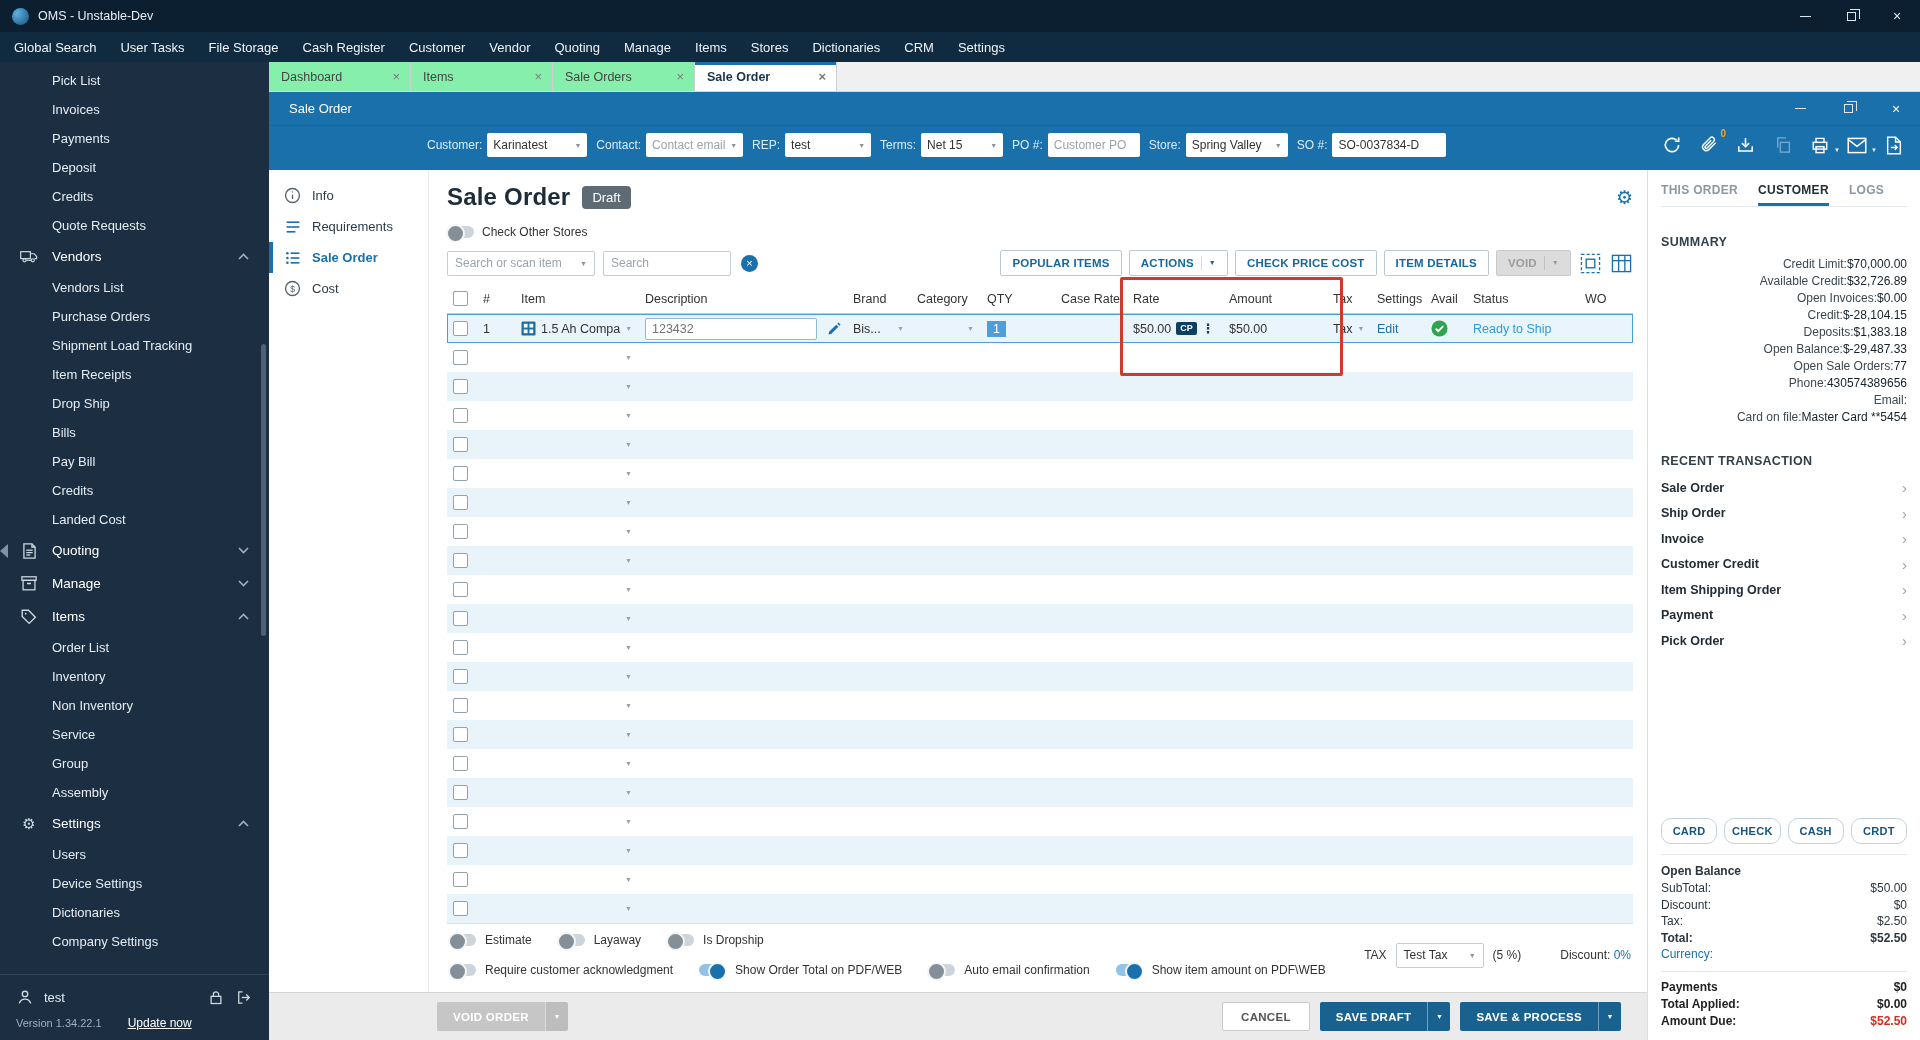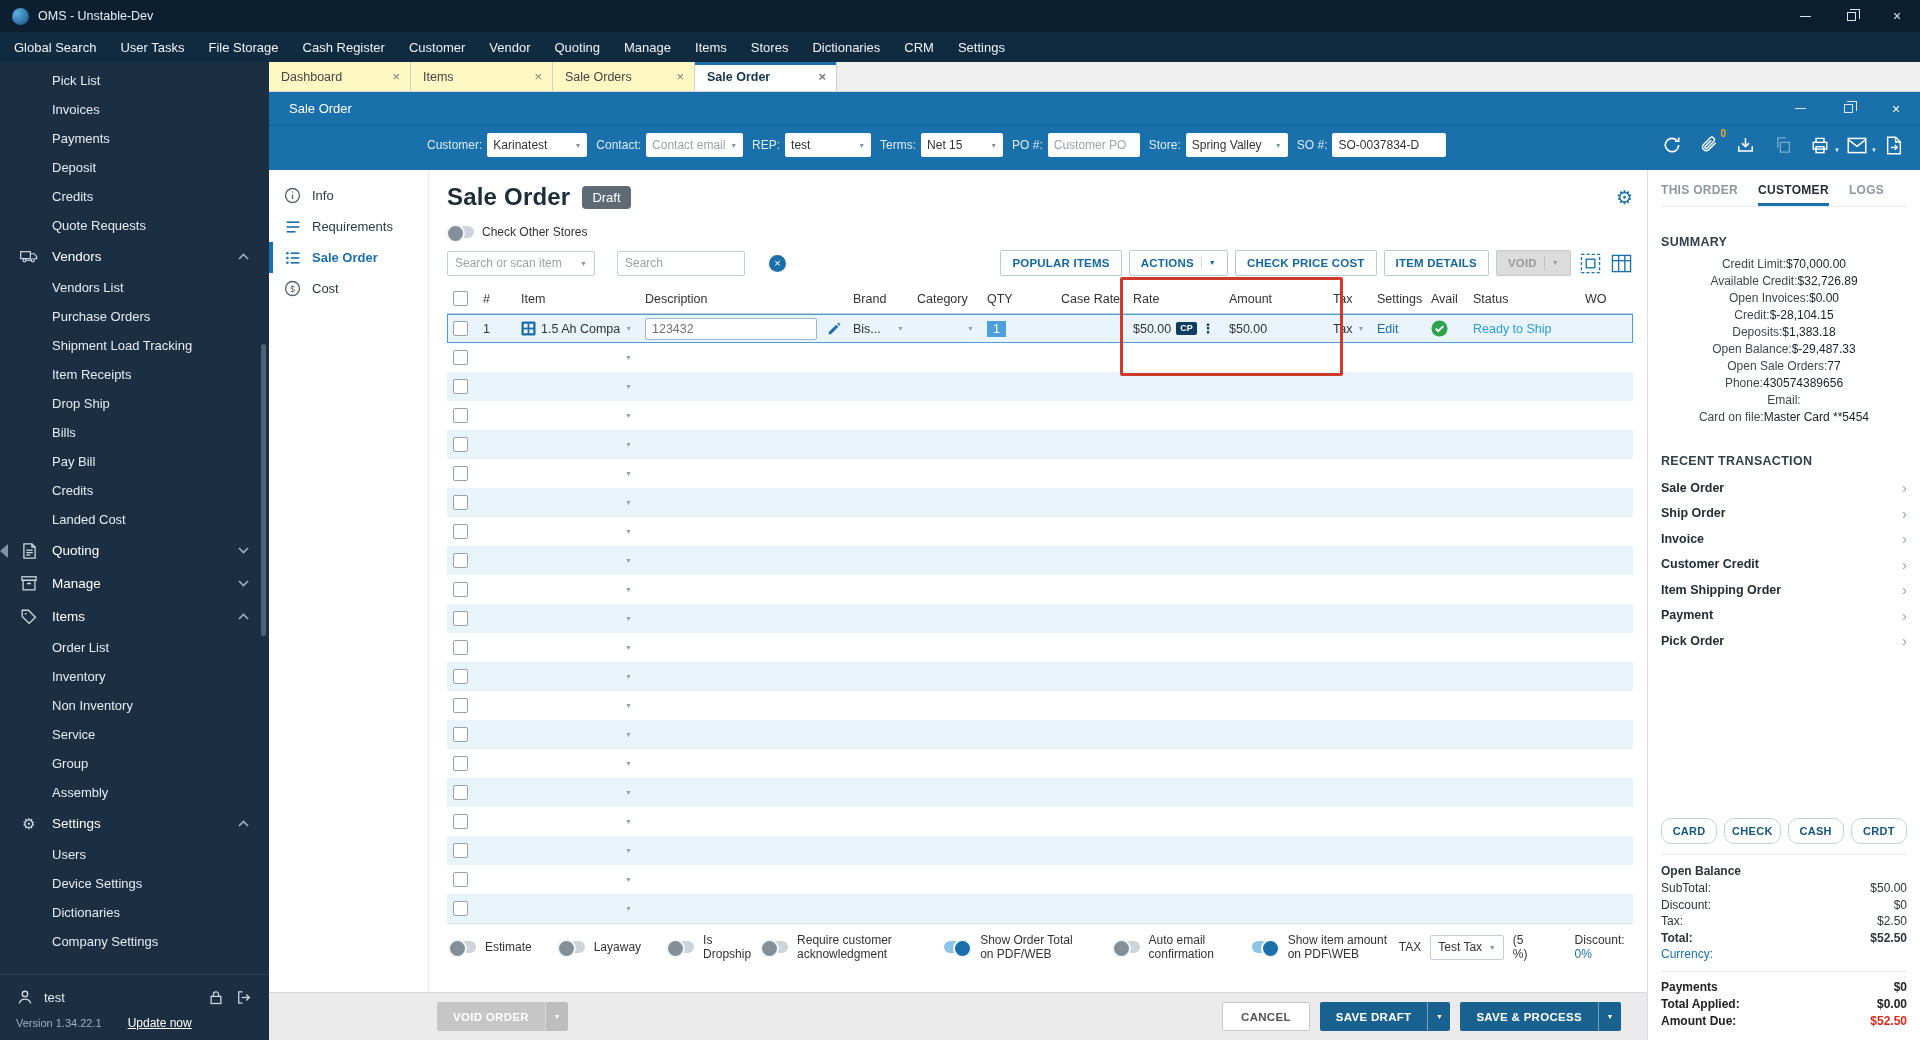--- a/index.html
+++ b/index.html
@@ -35,21 +35,21 @@
 .side-bottom{flex:0 0 auto;border-top:1px solid #2e4357;padding:9px 16px 10px}
 .user-row{display:flex;align-items:center;gap:10px;height:26px;font-size:13px}
 .user-row .sp{flex:1}
 .ver-row{display:flex;align-items:center;gap:26px;margin-top:6px;font-size:11px;color:#9fb0bf}
 .ver-row a{color:#fff;text-decoration:underline;font-size:12px;cursor:pointer}
 .collapse-handle{position:absolute;left:0;top:544px;width:0;height:0;border-top:7px solid transparent;border-bottom:7px solid transparent;border-right:8px solid #7f93a5;z-index:20}
 
 
 .main-col{flex:1;display:flex;flex-direction:column;min-width:0}
 .tabbar{height:30px;background:#f0f0f0;display:flex;border-bottom:1px solid #d8d8d8;flex:0 0 auto}
-.tab{min-width:142px;display:flex;align-items:center;gap:10px;padding:0 10px 0 12px;background:#fef9c3;border-right:1px solid #cfcfcf;font-size:12.5px;color:#444}
+.tab{min-width:142px;display:flex;align-items:center;gap:10px;padding:0 10px 0 12px;background:#86efac;border-right:1px solid #cfcfcf;font-size:12.5px;color:#444}
 .tab.active{background:#fff;box-shadow:inset 0 3px 0 #1a70aa;color:#16344a;font-weight:700}
 .tab-close{margin-left:auto;color:#7b7b7b;font-size:13px}
 
 .inner{flex:1;display:flex;flex-direction:column;min-height:0}
 .inner-titlebar{height:34px;background:#1a70aa;color:#fff;display:flex;align-items:center;padding-left:20px;font-size:13px;flex:0 0 auto;border-bottom:1px solid rgba(0,0,0,.07)}
 .inner-controls{margin-left:auto;display:flex;height:100%}
 .inner-controls .win-btn{width:48px;color:#fff}
 
 
 .form-strip{height:44px;background:#1a70aa;display:flex;align-items:center;padding:0 16px 6px 158px;flex:0 0 auto}
@@ -75,21 +75,21 @@
 .nav-item .nv-ic[data-name="info-icon"],.nav-item .nv-ic[data-name="dollar-icon"]{color:#55636e}
 .nav-item.active{color:#1a70aa;font-weight:700;box-shadow:inset 4px 0 0 #1a70aa}
 
 
 .order-main{flex:1;display:flex;flex-direction:column;min-width:0;padding:4px 14px 0 18px;background:#fff}
 .order-title-row{display:flex;align-items:center;gap:12px;height:46px;flex:0 0 auto}
 .order-title{font-size:24px;font-weight:700;color:#1d2c39;letter-spacing:.2px}
 .draft-badge{background:#5e6a74;color:#fff;font-size:13px;padding:4px 10px;border-radius:4px}
 .gear{margin-left:auto;color:#1a70aa;font-size:19px;cursor:pointer}
 .check-stores{display:flex;align-items:center;gap:8px;height:24px;font-size:12px;color:#333;flex:0 0 auto}
-.search-row{display:flex;align-items:center;gap:22px;height:38px;flex:0 0 auto}
+.search-row{display:flex;align-items:center;gap:8px;height:38px;flex:0 0 auto}
 .sel,.inp{height:25px;border:1px solid #c2cdd6;border-radius:2px;background:#fff;display:flex;align-items:center;justify-content:space-between;padding:0 7px;font-size:12px;color:#333}
 .sel.search-type{width:148px;color:#9aa3ab}
 .inp.search{width:128px;color:#9aa3ab}
 .clear-btn{width:17px;height:17px;border-radius:50%;background:#1a70aa;color:#fff;font-size:11px;display:flex;align-items:center;justify-content:center;margin-left:2px;flex:0 0 auto}
 .toolbar-right{margin-left:auto;display:flex;align-items:center;gap:7px}
 .tbtn{height:26px;padding:0 11px;background:#fff;border:1px solid #bdc9d2;border-radius:2px;color:#14689f;font-size:11.5px;font-weight:700;display:flex;align-items:center;gap:7px;letter-spacing:.2px;white-space:nowrap}
 .tbtn .tb-caret{font-size:7px;color:#14689f;border-left:1px solid #d4dde3;padding-left:7px;height:60%;display:flex;align-items:center}
 .tbtn.disabled{background:#dcdcdc;border-color:#c9c9c9;color:#9b9b9b}
 .tbtn.disabled .tb-caret{color:#9b9b9b;border-left-color:#c2c2c2}
 .grid-ic{width:24px;height:24px;display:flex;align-items:center;justify-content:center;color:#1a70aa}
@@ -110,21 +110,21 @@
 .qty-hl{background:#4d9fdb;color:#fff;padding:1px 6px}
 .cp-badge{background:#0e3f63;color:#fff;font-size:9px;font-weight:700;padding:2px 4px;border-radius:2px;line-height:1}
 .dots{color:#0e3f63;font-weight:700;font-size:13px}
 .link-blue{color:#1a70aa}
 .status-link{color:#2f9bd8}
 .avail-ic{width:17px;height:17px}
 .red-box{position:absolute;left:673px;top:-7px;width:223px;height:99px;border:3px solid #cf3b2a;border-radius:2px;pointer-events:none;z-index:6}
 
 
 .footer-toggles{display:flex;align-items:center;justify-content:space-between;padding:9px 2px 0 2px;flex:0 0 auto}
-.tg-rows{display:flex;flex-direction:row;gap:10px}
+.tg-rows{display:flex;flex-direction:column;gap:16px}
 .tg-row{display:flex;align-items:center;gap:26px}
 .tg{display:flex;align-items:center;gap:9px;font-size:12px;color:#333}
 .switch{width:27px;height:12px;border-radius:7px;background:#cdd5da;position:relative;flex:0 0 auto;cursor:pointer}
 .switch::after{content:"";position:absolute;width:15px;height:15px;border-radius:50%;background:#848f97;top:-2px;left:-1px;border:2px solid #f3f5f6}
 .switch.on{background:#8fc3e8}
 .switch.on::after{background:#1a70aa;left:auto;right:-1px}
 .tax-disc{display:flex;align-items:center;gap:9px;font-size:12px;color:#333}
 .tax-sel{width:88px;height:25px}
 .disc{margin-left:30px}
 .disc-val{color:#1a70aa}
@@ -141,21 +141,21 @@
 .btn-cancel{height:29px;padding:0 18px;background:#fff;border:1px solid #c9c9c9;border-radius:2px;color:#555;font-size:11.5px;font-weight:700;letter-spacing:.3px;font-family:inherit;cursor:pointer}
 .split.blue .sp-main{background:#19628f;color:#fff}
 .split.blue .sp-caret{background:#19628f;color:#fff;border-left:1px solid rgba(255,255,255,.4)}
 
 
 .right-panel{width:273px;flex:0 0 auto;background:#fff;border-left:1px solid #d9dfe4;display:flex;flex-direction:column;padding:0 13px 10px 13px;min-height:0}
 .rp-tabs{display:flex;gap:20px;flex:0 0 auto;border-bottom:1px solid #e6eaee;padding-top:13px}
 .rp-tab{font-size:12px;font-weight:700;color:#8e979e;padding-bottom:9px;letter-spacing:.3px;cursor:pointer}
 .rp-tab.active{color:#222d36;box-shadow:inset 0 -3px 0 #1a70aa}
 .rp-title{font-size:12.5px;font-weight:700;color:#33404a;letter-spacing:.3px;margin:28px 0 7px;flex:0 0 auto}
-.sum-row{display:flex;justify-content:center;font-size:12px;line-height:17px;color:#3c4750}
+.sum-row{display:flex;justify-content:flex-end;font-size:12px;line-height:17px;color:#3c4750}
 .sum-row .v{color:#16212a}
 .recent-item{display:flex;justify-content:space-between;align-items:center;height:25.5px;font-size:12.5px;font-weight:700;color:#222d36}
 .recent-item .rchev{color:#97a1a9;font-size:15px;font-weight:400}
 .pay-row{display:flex;gap:7px;margin-top:auto;padding-top:8px;flex:0 0 auto}
 .pay-btn{flex:1;height:26px;background:#fff;border:1px solid #c6d2da;border-radius:10px;color:#14557f;font-weight:700;font-size:11px;display:flex;align-items:center;justify-content:center;letter-spacing:.3px;cursor:pointer}
 .totals{border-top:1px solid #e6eaee;margin-top:10px;padding-top:7px;font-size:12px;color:#2c363f;flex:0 0 auto}
 .tot-title{font-weight:700;line-height:18px}
 .tot-row{display:flex;justify-content:space-between;line-height:16.5px}
 .tot-row.bold{font-weight:700}
 .currency{color:#1a70aa;line-height:17px;cursor:pointer}

